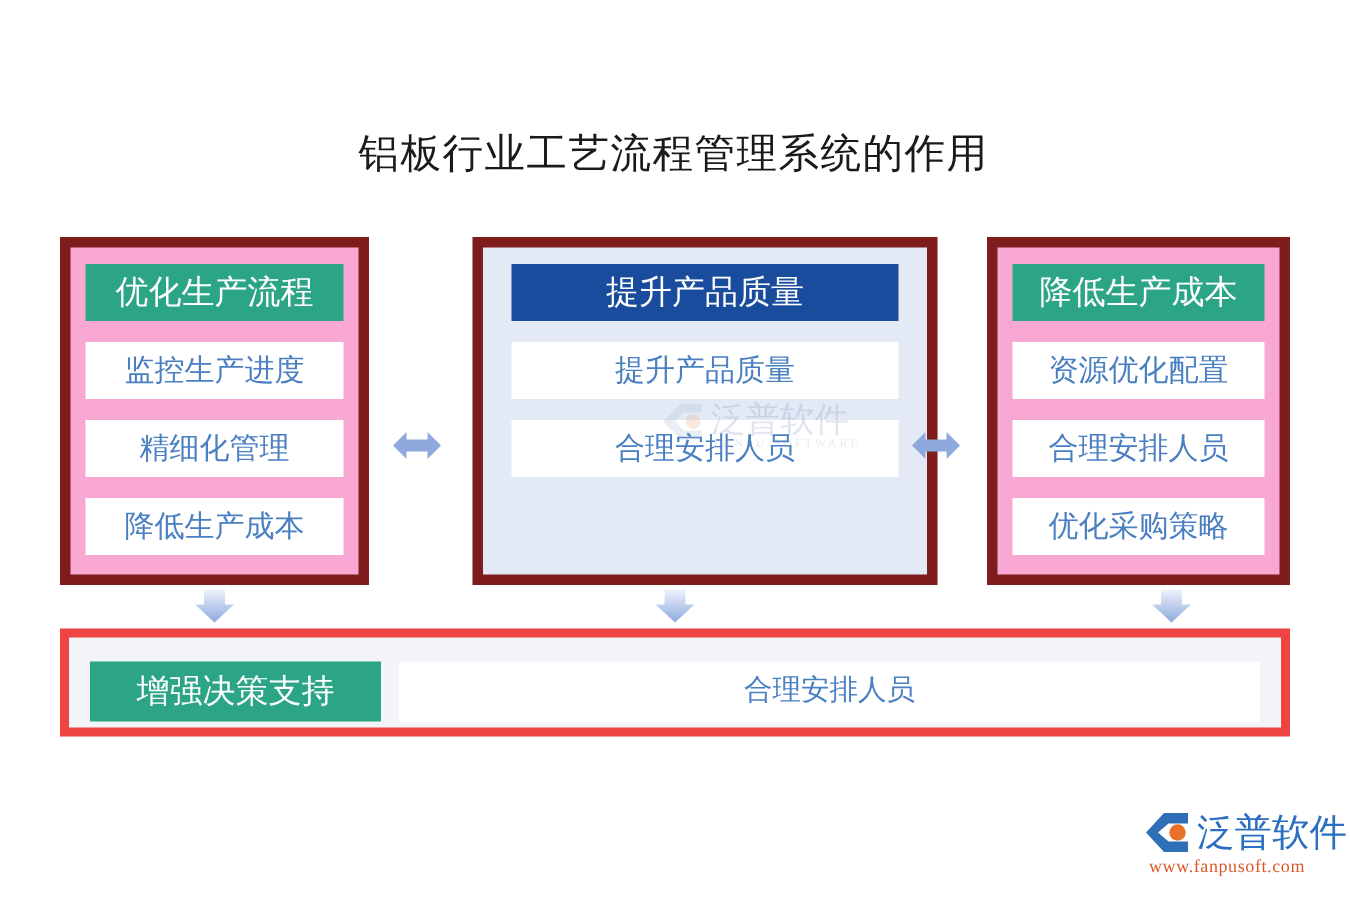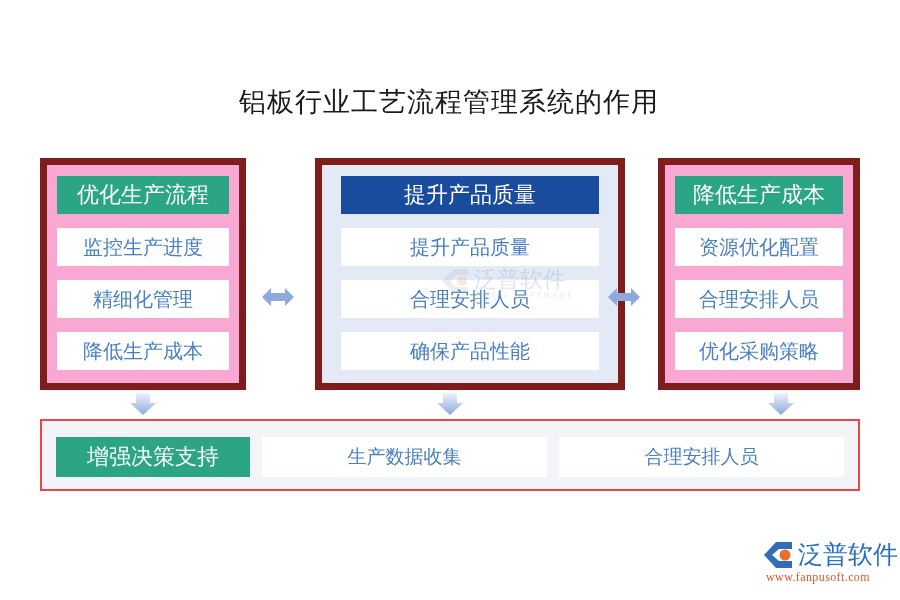--- a/index.html
+++ b/index.html
@@ -108,21 +108,21 @@
 
   
   .bottom-bar {
     position: absolute;
     left: 40px;
     top: 419px;
     width: 820px;
     height: 72px;
     box-sizing: border-box;
     background: #f3f4f7;
-    border: 2px solid #ef4444;
+    border: 6px solid #ef4444;
     padding: 16px 14px;
   }
   .bottom-inner {
     display: flex;
     gap: 12px;
     height: 40px;
   }
   .bottom-head {
     width: 194px;
     background: #2ba586;
@@ -218,21 +218,20 @@
     <div class="col-header">优化生产流程</div>
     <div class="item">监控生产进度</div>
     <div class="item">精细化管理</div>
     <div class="item">降低生产成本</div>
   </div>
 
   <div class="col col-2">
     <div class="col-header">提升产品质量</div>
     <div class="item">提升产品质量</div>
     <div class="item">合理安排人员</div>
-    <div class="item">确保产品性能</div>
   </div>
 
   <div class="col col-3">
     <div class="col-header">降低生产成本</div>
     <div class="item">资源优化配置</div>
     <div class="item">合理安排人员</div>
     <div class="item">优化采购策略</div>
   </div>
 </div>
 
@@ -277,21 +276,20 @@
         <stop offset="100%" stop-color="#8ea9de"></stop>
       </linearGradient>
     </defs>
     <polygon points="6,0 20,0 20,10 26,10 13,22 0,10 6,10" fill="url(#dg3)"></polygon>
   </svg>
 </div>
 
 <div class="bottom-bar">
   <div class="bottom-inner">
     <div class="bottom-head">增强决策支持</div>
-    <div class="bottom-item">生产数据收集</div>
     <div class="bottom-item">合理安排人员</div>
   </div>
 </div>
 
 <div class="watermark">
   <svg width="34" height="30" viewBox="0 0 34 30" style="position:absolute;left:0;top:4px;">
     <path d="M2,15 L14,3 L28,3 L28,9 L16,9 L10,15 L16,21 L28,21 L28,27 L14,27 Z" fill="#9fb4cf"></path>
     <circle cx="22" cy="15" r="5" fill="#e8a06a"></circle>
   </svg>
   <div class="wm-text">泛普软件</div>

